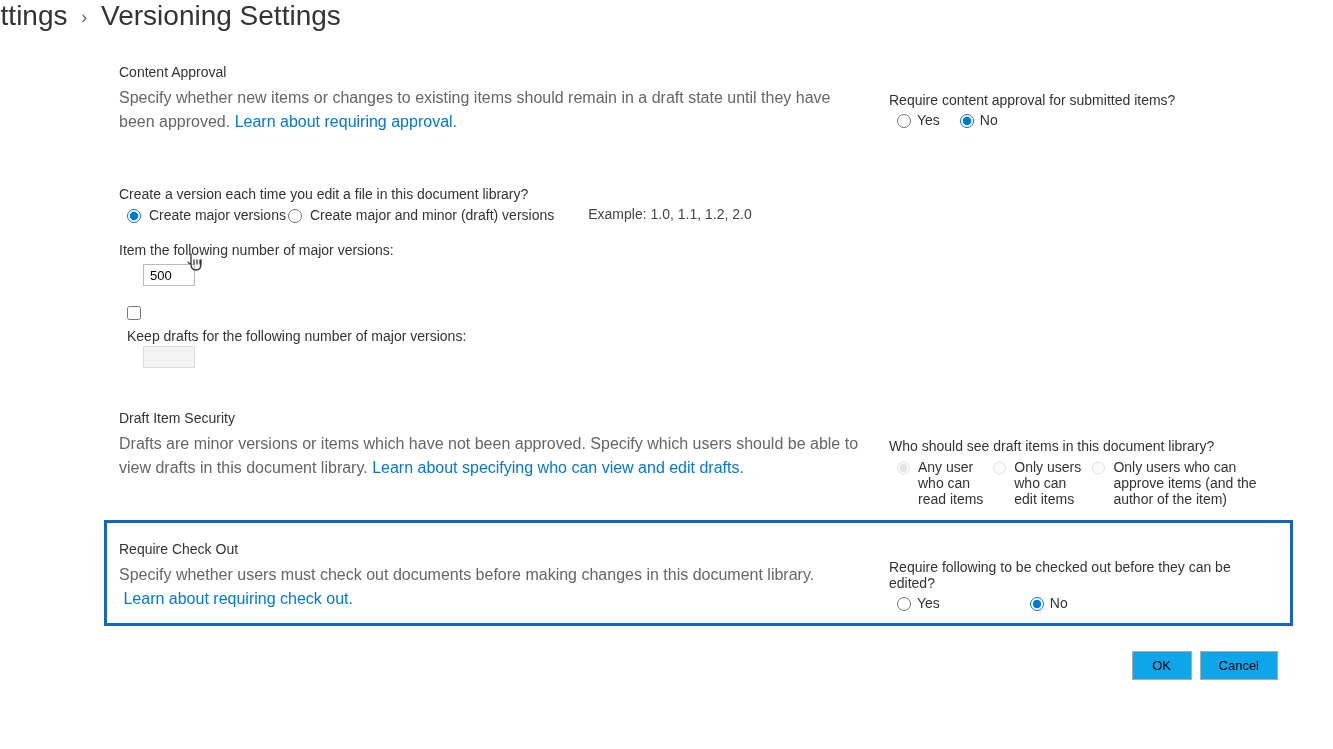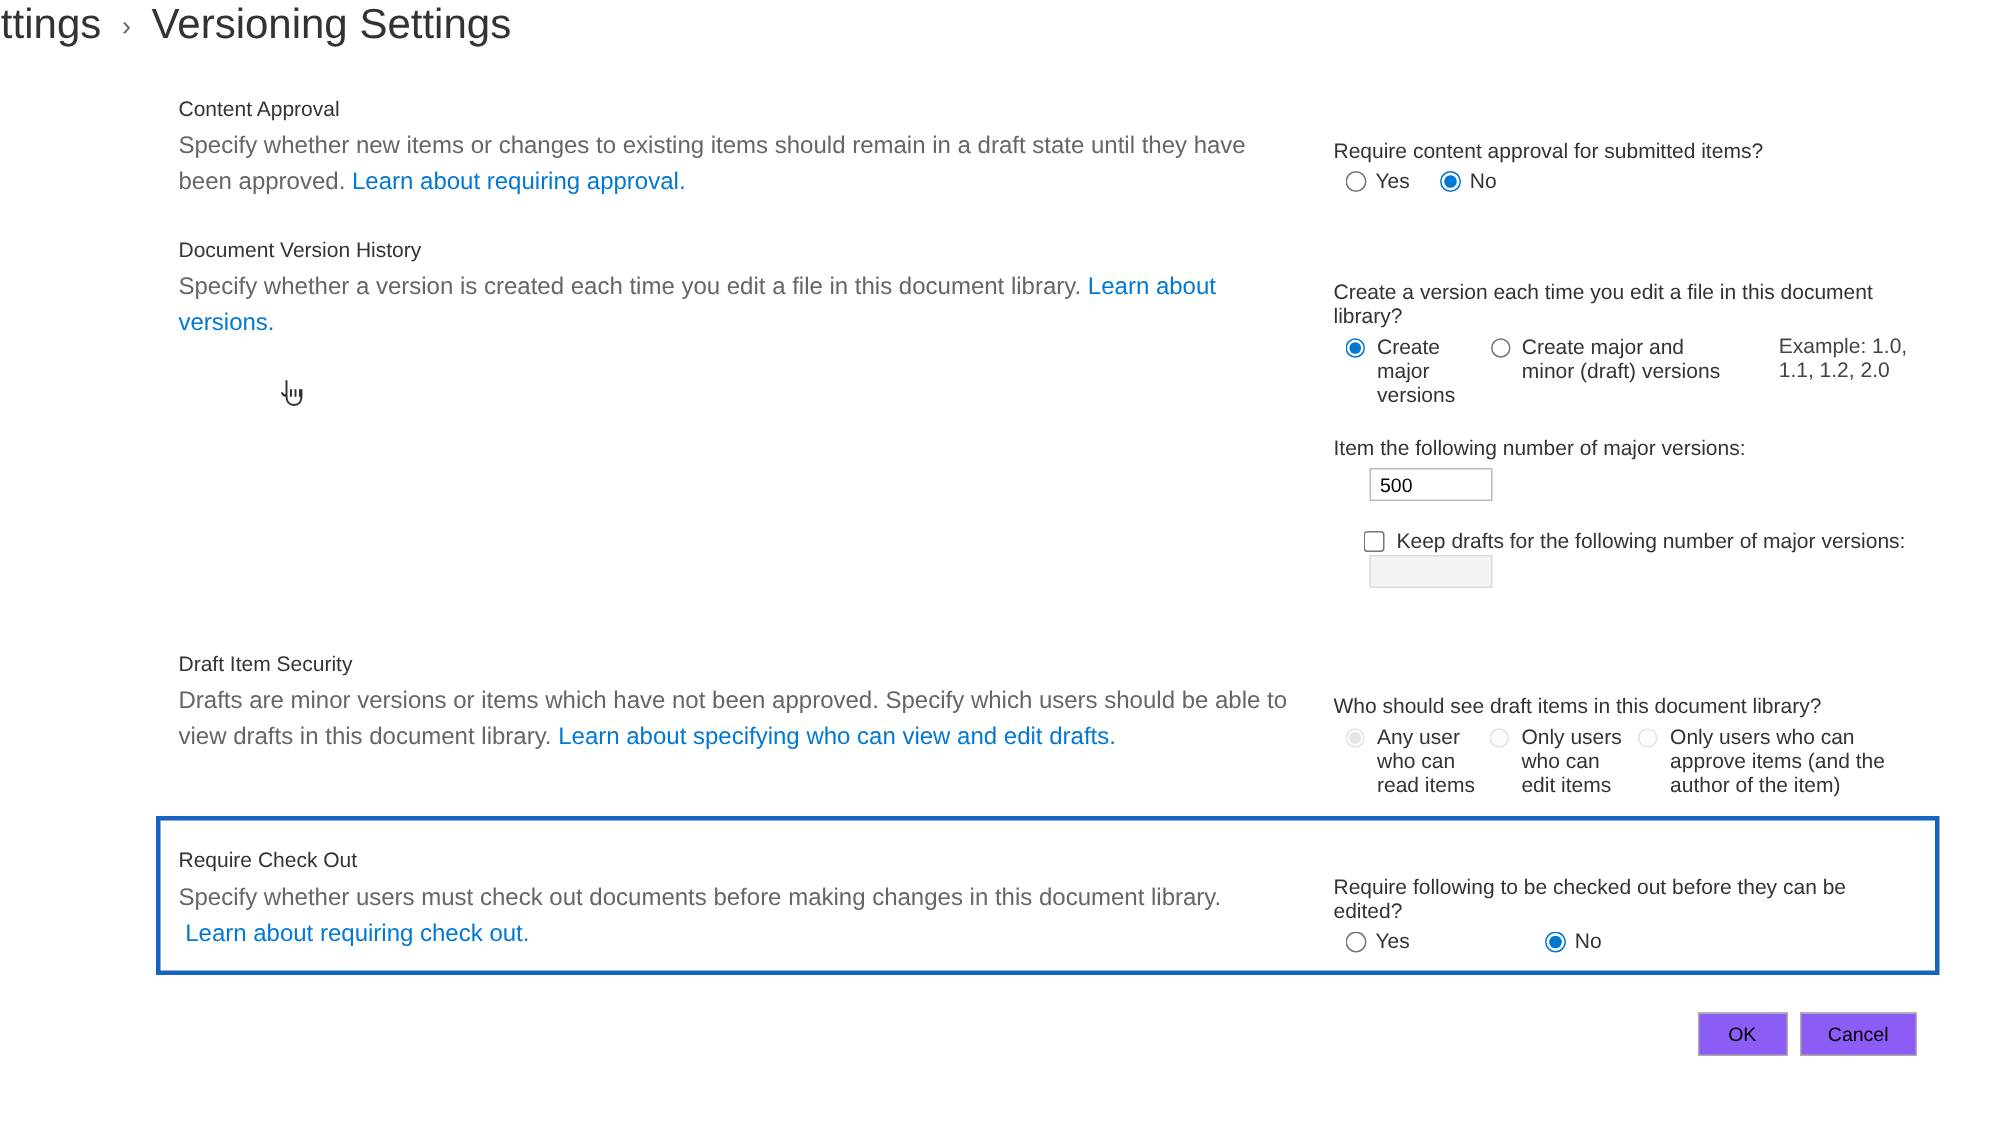--- a/index.html
+++ b/index.html
@@ -101,21 +101,21 @@
       cursor: default;
       opacity: 0.6;
     }
     input[type="checkbox"] {
       width: 14px;
       height: 14px;
       cursor: pointer;
       margin-top: 2px;
     }
     .num-input {
-      width: 82px;
+      width: 52px;
       height: 22px;
       border: 1px solid #bbb;
       padding: 2px 6px;
       font-size: 13px;
       margin-left: 24px;
       margin-top: 2px;
     }
     .num-input.disabled {
       background: #f3f3f3;
       border-color: #ddd;
@@ -136,38 +136,39 @@
     .footer-buttons {
       display: flex;
       gap: 8px;
       justify-content: flex-end;
       padding: 25px 55px 0 0;
     }
     .btn {
       min-width: 60px;
       padding: 6px 18px;
       border: 1px solid #ababab;
-      background: #8b5cf6;
+      background: #0ea5e9;
       font-size: 13px;
       cursor: pointer;
       font-family: inherit;
     }
     .cursor-icon {
       position: absolute;
       left: 185px;
       top: 252px;
       font-size: 18px;
       color: #333;
       pointer-events: none;
     }
     .check-row {
       display: flex;
       align-items: flex-start;
       gap: 8px;
-      margin-left: 20px;
+      margin-left: 8px;
+      flex-direction: column;
     }
   </style>
 </head>
 <body>
 
 <div class="breadcrumb">
   <span style="cursor:pointer">ettings</span>
   <span class="sep">›</span>
   <span>Versioning Settings</span>
 </div>
@@ -191,27 +192,20 @@
         </label>
         <label class="radio-item">
           <input type="radio" name="approval" checked="" style="">
           <span>No</span>
         </label>
       </div>
     </div>
   </div>
 
   <div class="section">
-    <div class="section-left">
-      <div class="section-title">Document Version History</div>
-      <div class="section-desc">
-        <span>Specify whether a version is created each time you edit a file in this document library.</span>
-        <a class="link">Learn about versions.</a>
-      </div>
-    </div>
     <div class="section-right">
       <div class="block">
         <div class="q-label">Create a version each time you edit a file in this document library?</div>
         <div class="radio-stack">
           <label class="radio-item">
             <input type="radio" name="versioning" checked="" style="">
             <span>Create major versions</span>
           </label>
           <label class="radio-item">
             <input type="radio" name="versioning" style="">

